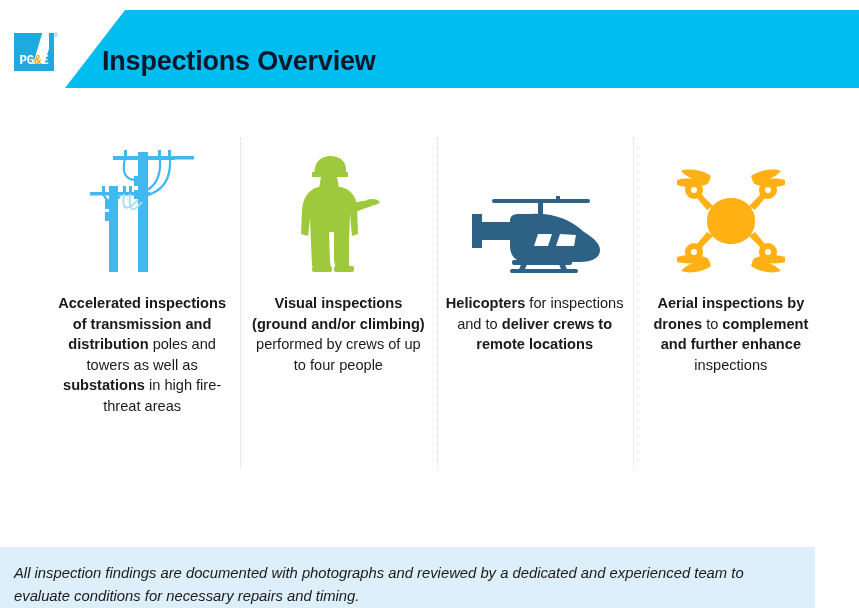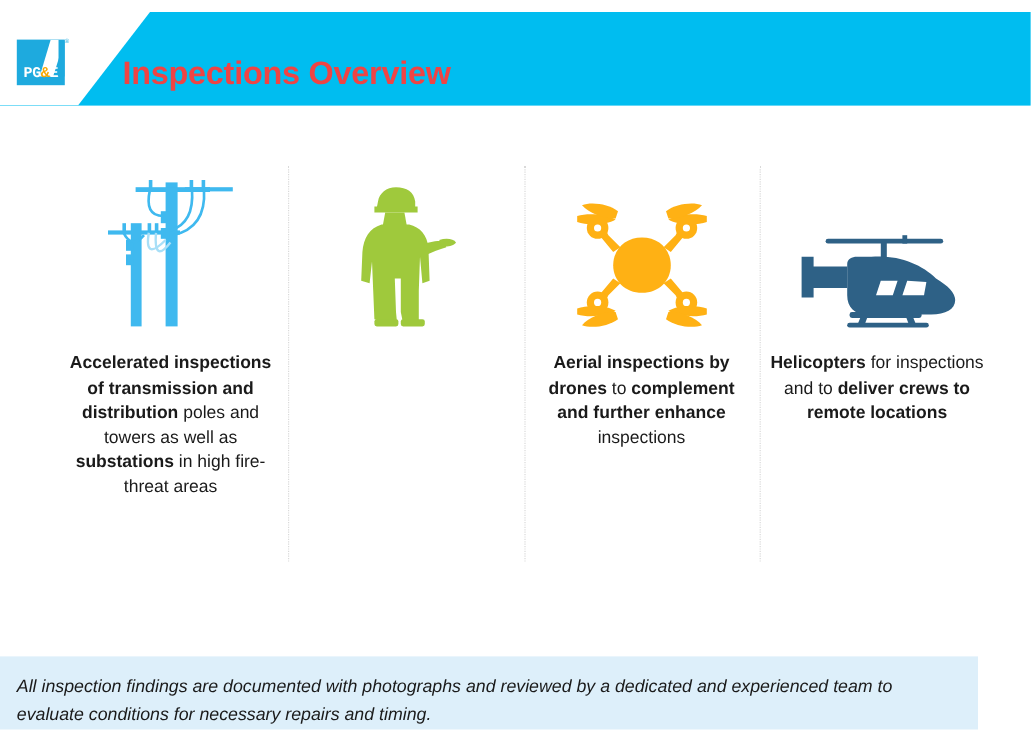--- a/index.html
+++ b/index.html
@@ -36,21 +36,21 @@
     height: 78px;
     background: #ffffff;
     clip-path: polygon(0 0, 100% 0, 52% 100%, 0 100%);
   }
   #header-title {
     position: absolute;
     left: 102px;
     top: 46px;
     font-size: 27px;
     font-weight: bold;
-    color: #ef4444;
+    color: #0f172a;
     letter-spacing: -0.2px;
     white-space: nowrap;
     text-align: center;
   }
 
   
   #logo {
     position: absolute;
     left: 14px;
     top: 30px;
@@ -223,20 +223,46 @@
                      L30 120 L33 122 L43 122 L42 112 L41 84 L46 84 L46 112 L48 122
                      L58 122 L61 120 L61 94 L62 66 L64 88 L70 86 L69 58
                      C68 48 62 41 53 39 Z"></path>
             <path d="M64 56 C68 54 76 52 82 53 L84 58 C78 60 72 62 68 64 Z"></path>
             <path d="M78 52 C84 50 90 51 92 54 C90 57 84 58 80 57 Z"></path>
             <rect x="24" y="118" width="20" height="6" rx="2"></rect>
             <rect x="46" y="118" width="20" height="6" rx="2"></rect>
           </g>
         </svg>
       </div>
+      <div class="col-text"><b>Visual inspections (ground and/or climbing)</b><span> performed by crews of up to four people</span></div>
+    </div>
+
+    <div class="col">
+      <div class="icon-wrap">
+        <svg width="150" height="90" viewBox="0 0 150 90" aria-hidden="true">
+          <g fill="#2e6186">
+            <rect x="32" y="13" width="98" height="4" rx="2"></rect>
+            <rect x="78" y="16" width="5" height="14"></rect>
+            <path d="M70 28 C92 26 112 34 124 46 C134 52 140 58 140 64
+                     C140 72 132 76 120 76 L66 76 C56 76 50 70 50 60
+                     L50 34 C50 30 54 28 58 28 Z"></path>
+            <path d="M50 36 L22 36 L22 28 L12 28 L12 62 L22 62 L22 54 L50 54 Z"></path>
+            <rect x="52" y="74" width="60" height="5" rx="2"></rect>
+            <path d="M62 76 L58 86 L64 86 L67 78 Z"></path>
+            <path d="M104 76 L108 86 L102 86 L99 78 Z"></path>
+            <rect x="50" y="83" width="68" height="4" rx="2"></rect>
+            <rect x="96" y="10" width="4" height="7"></rect>
+          </g>
+          <g fill="#ffffff">
+            <path d="M78 48 L92 48 L88 60 L74 60 Z"></path>
+            <path d="M100 48 L116 49 L114 60 L96 60 Z"></path>
+          </g>
+        </svg>
+      </div>
+      <div class="col-text"><b>Helicopters</b><span> for inspections and to </span><b>deliver crews to remote locations</b></div>
     </div>
 
     <div class="col">
       <div class="icon-wrap">
         <svg width="124" height="110" viewBox="0 0 124 110" aria-hidden="true">
           <g fill="#ffb114">
             <path d="M62 32 C76 32 86 42 86 55 C86 68 76 78 62 78 C48 78 38 68 38 55
                      C38 42 48 32 62 32 Z"></path>
             <path d="M44 40 L34 30 L30 22 L24 24 L28 32 L38 44 Z"></path>
             <path d="M80 40 L90 30 L94 22 L100 24 L96 32 L86 44 Z"></path>
@@ -259,44 +285,19 @@
             <circle cx="25" cy="24" r="3"></circle>
             <circle cx="99" cy="24" r="3"></circle>
             <circle cx="25" cy="86" r="3"></circle>
             <circle cx="99" cy="86" r="3"></circle>
           </g>
         </svg>
       </div>
       <div class="col-text"><b>Aerial inspections by drones</b><span> to </span><b>complement and further enhance</b><span> inspections</span></div>
     </div>
 
-    <div class="col">
-      <div class="icon-wrap">
-        <svg width="150" height="90" viewBox="0 0 150 90" aria-hidden="true">
-          <g fill="#2e6186">
-            <rect x="32" y="13" width="98" height="4" rx="2"></rect>
-            <rect x="78" y="16" width="5" height="14"></rect>
-            <path d="M70 28 C92 26 112 34 124 46 C134 52 140 58 140 64
-                     C140 72 132 76 120 76 L66 76 C56 76 50 70 50 60
-                     L50 34 C50 30 54 28 58 28 Z"></path>
-            <path d="M50 36 L22 36 L22 28 L12 28 L12 62 L22 62 L22 54 L50 54 Z"></path>
-            <rect x="52" y="74" width="60" height="5" rx="2"></rect>
-            <path d="M62 76 L58 86 L64 86 L67 78 Z"></path>
-            <path d="M104 76 L108 86 L102 86 L99 78 Z"></path>
-            <rect x="50" y="83" width="68" height="4" rx="2"></rect>
-            <rect x="96" y="10" width="4" height="7"></rect>
-          </g>
-          <g fill="#ffffff">
-            <path d="M78 48 L92 48 L88 60 L74 60 Z"></path>
-            <path d="M100 48 L116 49 L114 60 L96 60 Z"></path>
-          </g>
-        </svg>
-      </div>
-      <div class="col-text"><b>Helicopters</b><span> for inspections and to </span><b>deliver crews to remote locations</b></div>
-    </div>
-
   </div>
 
   <div id="footer-banner">
     <div id="footer-text">All inspection findings are documented with photographs and reviewed by a dedicated and experienced team to evaluate conditions for necessary repairs and timing.</div>
   </div>
 
 </div>
 
 </body></html>

